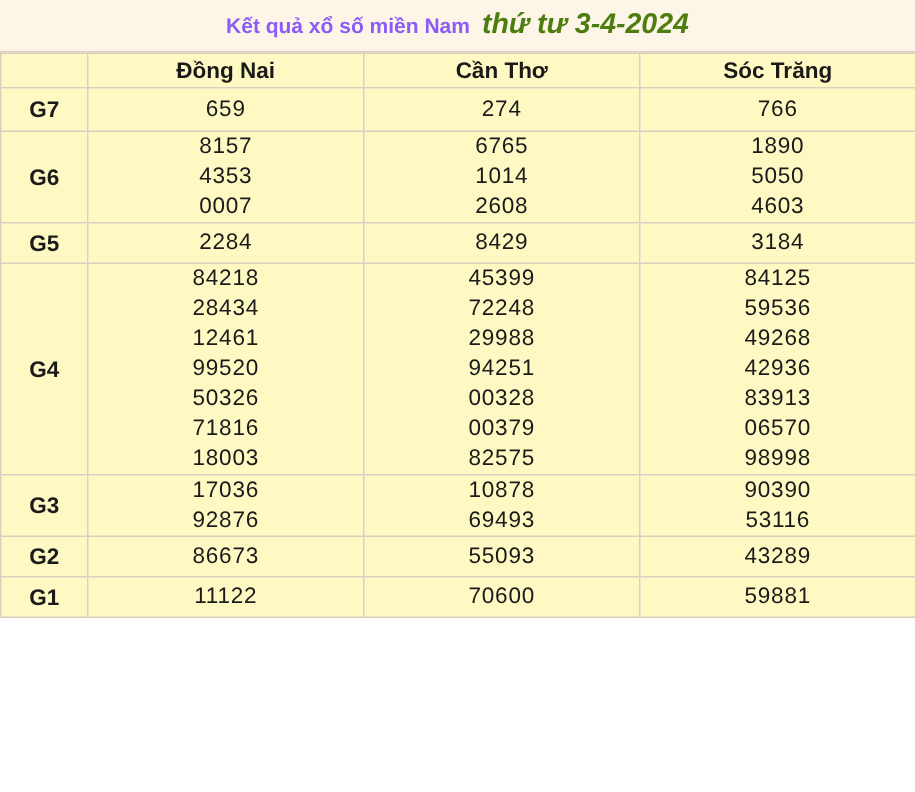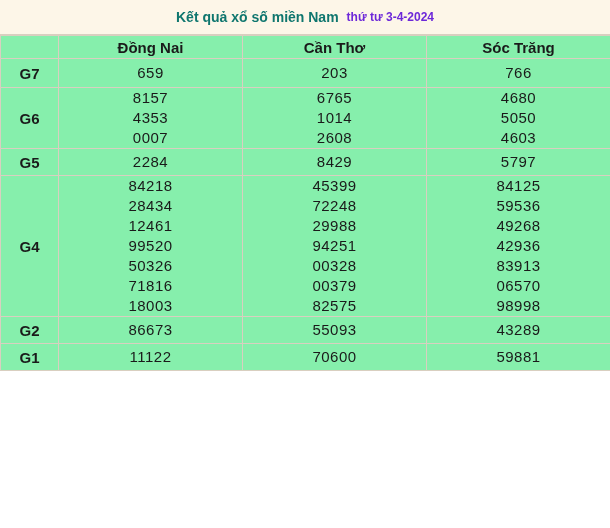--- a/index.html
+++ b/index.html
@@ -23,41 +23,42 @@
   .header {
     height: 34px;
     background: #fdf6e8;
     border-bottom: 1px solid #d9cfc0;
     display: flex;
     align-items: center;
     justify-content: center;
     gap: 8px;
   }
   .header .title {
-    color: #0f766e;
+    color: #8b5cf6;
     font-size: 14px;
     font-weight: bold;
   }
   .header .date {
-    color: #6d28d9;
-    font-size: 12px;
-    font-weight: bold;
+    color: #4d7c0f;
+    font-size: 19px;
+    font-weight: bold;
+    font-style: italic;
   }
   table.lottery {
     width: 610px;
     border-collapse: collapse;
     table-layout: fixed;
   }
   table.lottery td, table.lottery th {
     border: 1px solid #d9cfc0;
     text-align: center;
     vertical-align: middle;
     font-size: 15px;
     color: #1a1a1a;
-    background: #86efac;
+    background: #fef9c3;
     padding: 0;
   }
   col.prize-col { width: 58px; }
   col.prov-col { width: 184px; }
   th.prov-head {
     height: 22px;
     color: #d4282b;
     font-size: 12.5px;
     font-weight: bold;
     background: #fdfaf3;
@@ -117,54 +118,54 @@
         <th class="prov-head">Sóc Trăng</th>
       </tr>
     </thead>
     <tbody id="tbody">
         <tr class="g7">
           <td class="prize-label">G7</td>
           <td class="numcell">
             <span class="num">659</span>
           </td>
           <td class="numcell">
-            <span class="num">203</span>
+            <span class="num">274</span>
           </td>
           <td class="numcell">
             <span class="num">766</span>
           </td>
         </tr>
         <tr class="g6">
           <td class="prize-label">G6</td>
           <td class="numcell">
             <span class="num">8157</span>
             <span class="num">4353</span>
             <span class="num">0007</span>
           </td>
           <td class="numcell">
             <span class="num">6765</span>
             <span class="num">1014</span>
             <span class="num">2608</span>
           </td>
           <td class="numcell">
-            <span class="num">4680</span>
+            <span class="num">1890</span>
             <span class="num">5050</span>
             <span class="num">4603</span>
           </td>
         </tr>
         <tr class="g5">
           <td class="prize-label">G5</td>
           <td class="numcell">
             <span class="num">2284</span>
           </td>
           <td class="numcell">
             <span class="num">8429</span>
           </td>
           <td class="numcell">
-            <span class="num">5797</span>
+            <span class="num">3184</span>
           </td>
         </tr>
         <tr class="g4">
           <td class="prize-label">G4</td>
           <td class="numcell">
             <span class="num">84218</span>
             <span class="num">28434</span>
             <span class="num">12461</span>
             <span class="num">99520</span>
             <span class="num">50326</span>
@@ -183,20 +184,35 @@
           <td class="numcell">
             <span class="num">84125</span>
             <span class="num">59536</span>
             <span class="num">49268</span>
             <span class="num">42936</span>
             <span class="num">83913</span>
             <span class="num">06570</span>
             <span class="num">98998</span>
           </td>
         </tr>
+        <tr class="g3">
+          <td class="prize-label">G3</td>
+          <td class="numcell">
+            <span class="num">17036</span>
+            <span class="num">92876</span>
+          </td>
+          <td class="numcell">
+            <span class="num">10878</span>
+            <span class="num">69493</span>
+          </td>
+          <td class="numcell">
+            <span class="num">90390</span>
+            <span class="num">53116</span>
+          </td>
+        </tr>
         <tr class="g2">
           <td class="prize-label">G2</td>
           <td class="numcell">
             <span class="num">86673</span>
           </td>
           <td class="numcell">
             <span class="num">55093</span>
           </td>
           <td class="numcell">
             <span class="num">43289</span>

